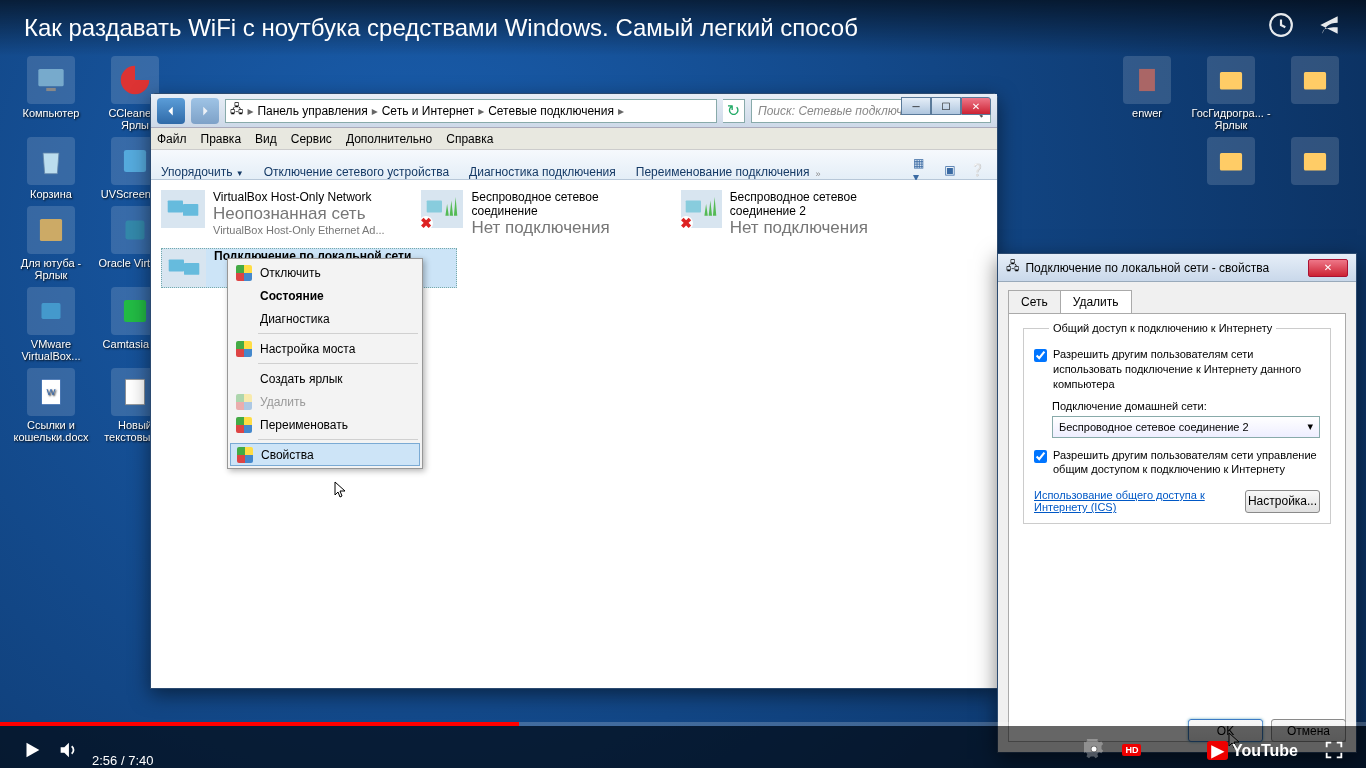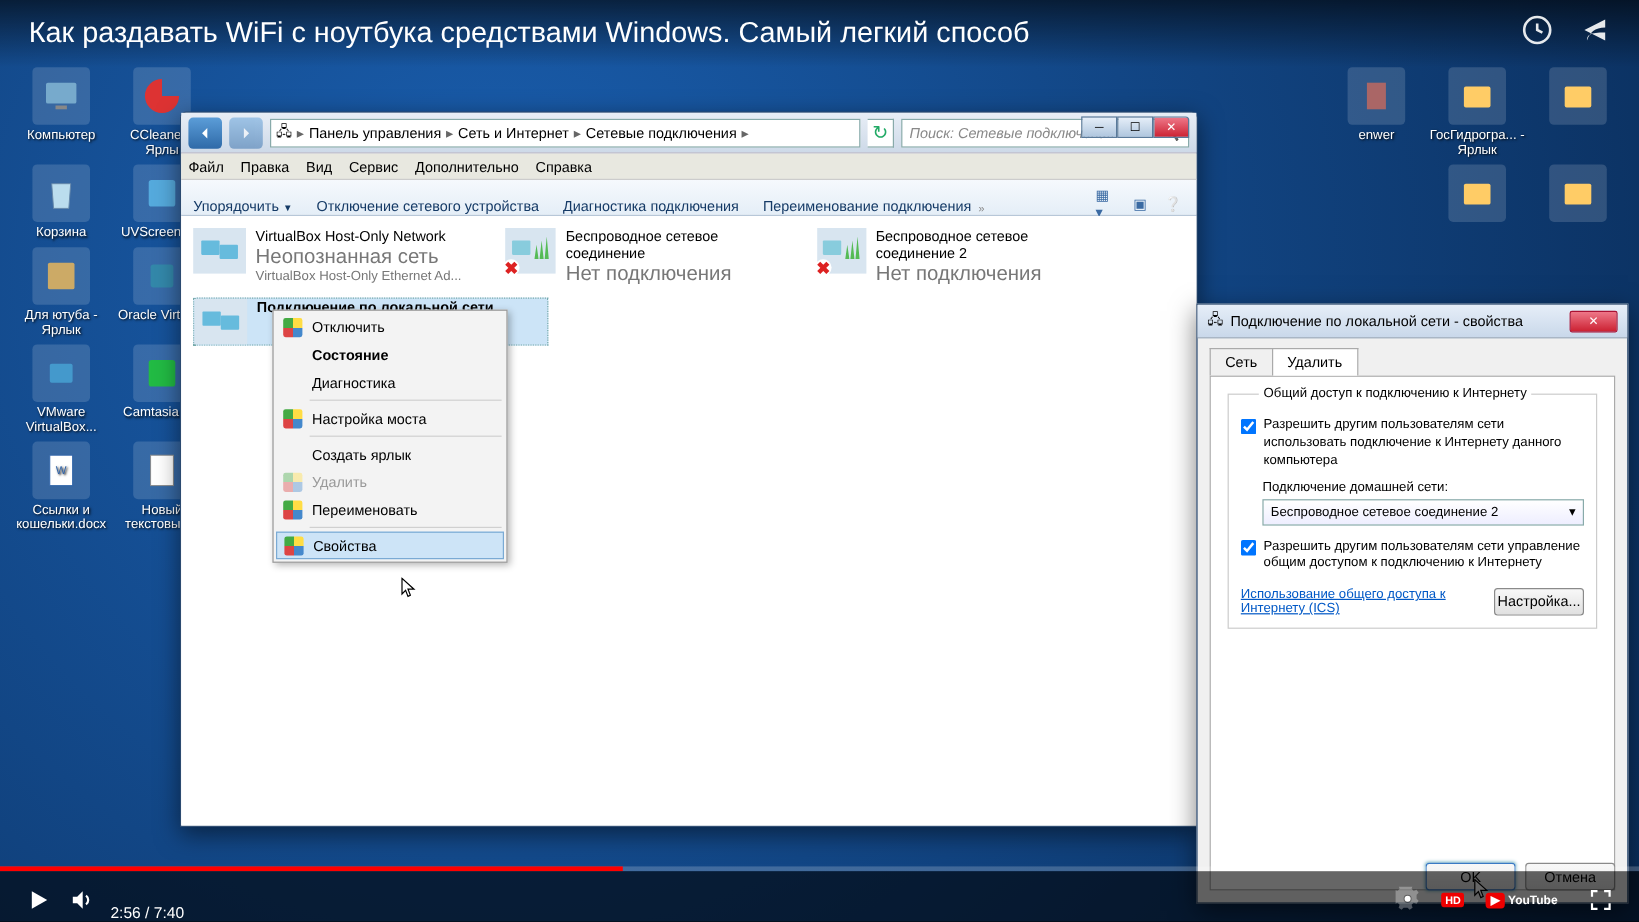--- a/index.html
+++ b/index.html
@@ -22,21 +22,21 @@
 
 
 .video-controls { position: absolute; bottom: 0; left: 0; right: 0; height: 42px; background: rgba(0,0,0,.6); display: flex; align-items: flex-end; padding: 0 14px; color: #fff; font-size: 13px; }
 .progress-bar { position: absolute; bottom: 42px; left: 0; right: 0; height: 4px; background: rgba(255,255,255,.2); }
 .progress-fill { height: 100%; width: 38%; background: #f00; }
 .vc-btn { width: 36px; height: 36px; display:flex; align-items:center; justify-content:center; cursor:pointer; }
 .vc-btn svg { width: 22px; height: 22px; fill:#fff; }
 .vc-time { margin-left: 6px; }
 .vc-right { margin-left: auto; display:flex; align-items:center; gap:18px; }
 .yt-hd { background:#e00; color:#fff; font-size:9px; padding:1px 3px; border-radius:2px; font-weight:bold; }
-.yt-logo { font-size:10px; font-weight:bold; }
+.yt-logo { font-size:16px; font-weight:bold;margin-left:48px; }
 
 
 .explorer { position: absolute; left: 150px; top: 93px; width: 848px; height: 596px; background: #fff; border: 1px solid #2b4a70; border-radius: 5px 5px 0 0; box-shadow: 0 6px 20px rgba(0,0,0,.5); display:flex; flex-direction:column; }
 .exp-titlebar { height: 34px; background: linear-gradient(#e8eef6, #cdd9e8); border-bottom: 1px solid #aab; display:flex; align-items:center; padding: 0 6px; gap: 6px; }
 .nav-btn { width: 28px; height: 26px; border-radius: 4px; background: linear-gradient(#5b9dd8,#2f6aa8); display:flex; align-items:center; justify-content:center; }
 .nav-btn svg { width:14px; height:14px; fill:#fff; }
 .nav-fwd { opacity:.5; }
 .breadcrumb { flex:1; height:24px; background:#fff; border:1px solid #8aa; display:flex; align-items:center; font-size:12px; padding:0 4px; gap:2px; }
 .bc-sep { color:#666; margin:0 2px; }
 .bc-refresh { width:22px; height:24px; border:1px solid #8aa; border-left:none; background:#fff; display:flex; align-items:center; justify-content:center; color:#2a6; }

